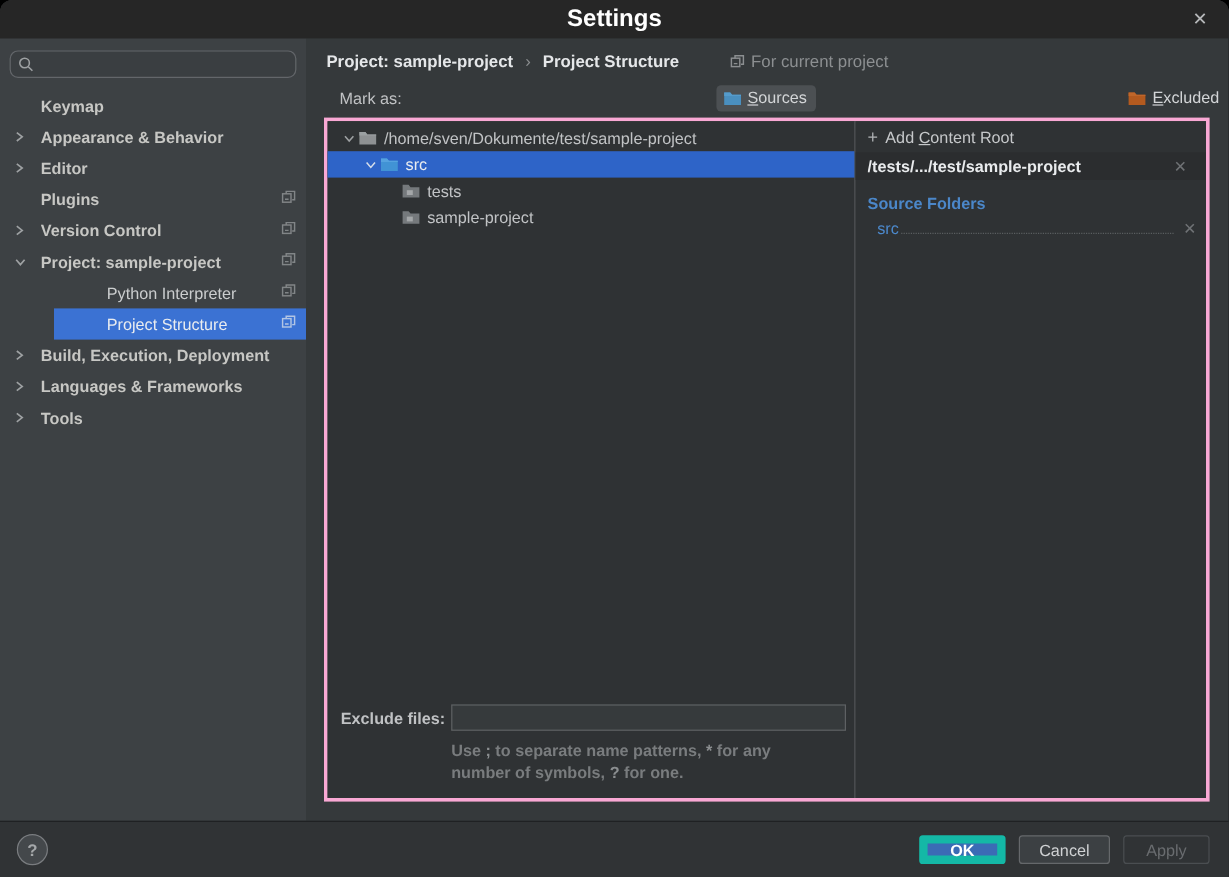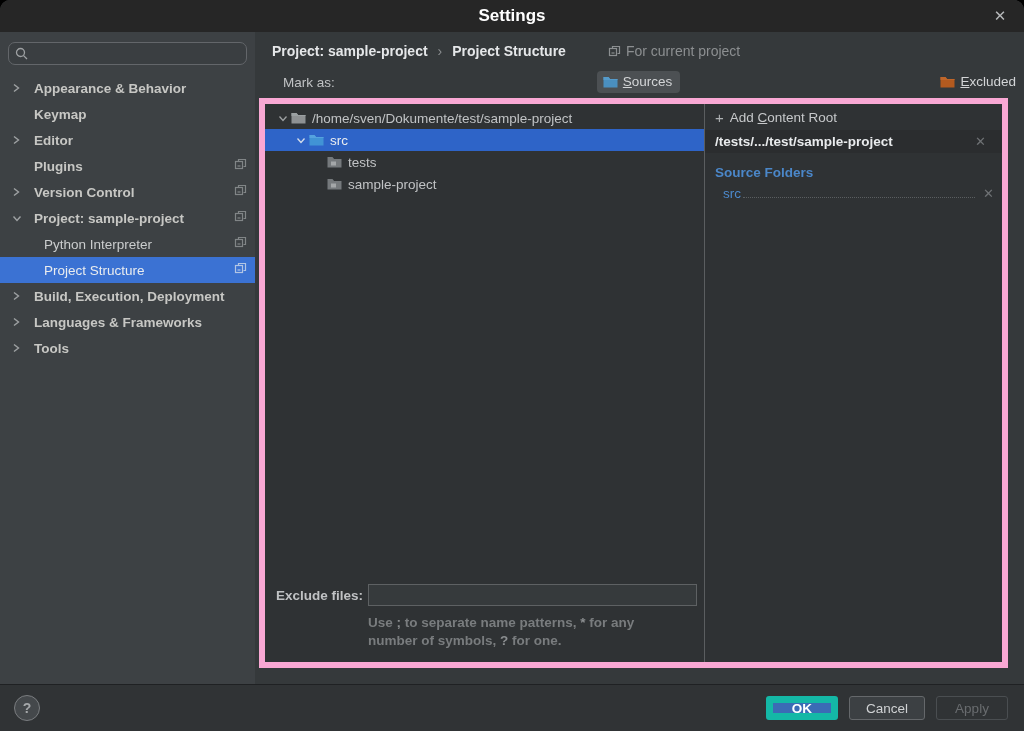--- a/index.html
+++ b/index.html
@@ -6,21 +6,21 @@
   html,body { width:1024px; height:731px; background:#000; overflow:hidden; }
   body { font-family:"Liberation Sans","DejaVu Sans",sans-serif; font-size:13.5px; color:#C6C8CA; }
 
   .window { position:absolute; inset:0; width:1024px; height:731px;
             border-radius:10px 10px 0 0; overflow:hidden; background:#35393B;
             display:flex; flex-direction:column; }
 
   
   .titlebar { height:32px; background:#262626; position:relative; flex:none;
               display:flex; align-items:center; justify-content:center; }
-  .titlebar .title { color:#FFFFFF; font-weight:bold; font-size:17px; }
+  .titlebar .title { color:#FFFFFF; font-weight:bold; font-size:20px; }
   .close-btn { position:absolute; right:10px; top:0; height:32px; width:28px;
                display:flex; align-items:center; justify-content:center;
                color:#B6B8BA; font-size:15px; font-weight:bold; cursor:default; }
 
   
   .content { flex:1; display:flex; min-height:0; }
 
   
   .sidebar { width:255px; flex:none; background:#3D4144; display:flex; flex-direction:column; }
   .searchbox { margin:10px 8px 8px 8px; height:23px; border:1px solid #63666A;
@@ -28,40 +28,40 @@
                padding:0 6px; }
   .searchbox svg { flex:none; }
   .searchbox input { flex:1; border:none; outline:none; background:transparent;
                      color:#D8DADC; font:inherit; margin-left:5px; min-width:0; }
   .nav { margin-top:2px; }
   .nav-item { height:26px; display:flex; align-items:center; padding-left:12px;
               padding-right:8px; color:#C7C7C4; cursor:default; }
   .nav-item .chev { width:22px; flex:none; display:flex; align-items:center; color:#9EA1A3; }
   .nav-item .lbl { flex:1; white-space:nowrap; overflow:hidden; }
   .nav-item.top .lbl { font-weight:bold; }
-  .nav-item.sub { padding-left:44px; color:#CBCDCE; }
+  .nav-item.sub { padding-left:44px; color:#CBCDCE;margin-left:45px; }
   .nav-item.sub .lbl { font-weight:normal; }
   .nav-item.selected { background:#3B72D3; color:#E9ECEF; }
   .badge { flex:none; margin-left:6px; opacity:.85; }
 
   
   .main { flex:1; display:flex; flex-direction:column; min-width:0; }
   .breadcrumb { height:34px; display:flex; align-items:center; padding-left:17px; padding-top:4px; }
   .breadcrumb .bc-part { color:#E5E7E9; font-weight:bold; font-size:14px; }
   .breadcrumb .bc-sep { color:#8B8E90; margin:0 10px; font-size:14px; }
   .breadcrumb .bc-note { color:#8C8F91; margin-left:42px; display:flex; align-items:center; gap:5px; font-size:14px; }
 
   .markas-row { height:32px; display:flex; align-items:center; padding-left:28px; gap:6px;justify-content:space-between; }
   .markas-label { color:#C0C2C4; margin-right:8px; }
   .mark-btn { display:flex; align-items:center; gap:5px; padding:3px 8px 4px 6px;
               border-radius:4px; color:#D3D5D7; cursor:default; }
   .mark-btn.selected { background:#4C5053; }
   .mn { text-decoration:underline; }
 
-  .panels { flex:1; display:flex; margin:0 16px 16px 4px; border:6px solid #f9a8d4; min-height:0; }
+  .panels { flex:1; display:flex; margin:0 16px 16px 15px; border:3px solid #f9a8d4; min-height:0; }
   .tree-panel { width:440px; flex:none; background:#2F3234; display:flex; flex-direction:column;
                 border-right:1px solid #5B5E60; }
   .tree-rows { padding-top:3px; }
   .tree-row { height:22px; display:flex; align-items:center; color:#C1C3C5; white-space:nowrap; }
   .tree-row .chev { width:16px; flex:none; display:flex; justify-content:center; color:#9EA1A3; }
   .tree-row .ficon { flex:none; margin-right:6px; display:flex; }
   .tree-row.selected { background:#2E64C8; color:#E9ECEF; }
   .ind0 { padding-left:10px; } .ind1 { padding-left:28px; } .ind2 { padding-left:62px; }
 
   .exclude-sec { margin-top:auto; padding-bottom:12px;font-weight:bold; }
@@ -117,31 +117,31 @@
       <div class="searchbox">
         <svg class="icon-svg" width="13" height="13" viewBox="0 0 13 13">
             <circle cx="5.5" cy="5.5" r="4" fill="none" stroke="#9EA1A3" stroke-width="1.3"></circle>
             <line x1="8.6" y1="8.6" x2="12" y2="12" stroke="#9EA1A3" stroke-width="1.3"></line>
           </svg>
         <input placeholder="" style="">
       </div>
       <div class="nav">
 
         <div class="nav-item top">
-          <span class="chev">
-              <svg width="9" height="10" viewBox="0 0 9 10">
-                <polyline points="2,1.5 6.5,5 2,8.5" fill="none" stroke="#9EA1A3" stroke-width="1.4"></polyline>
-              </svg>
-            </span>
-          <span class="lbl">Appearance &amp; Behavior</span>
-        </div>
-
-        <div class="nav-item top">
           <span class="chev"></span>
           <span class="lbl">Keymap</span>
+        </div>
+
+        <div class="nav-item top">
+          <span class="chev">
+              <svg width="9" height="10" viewBox="0 0 9 10">
+                <polyline points="2,1.5 6.5,5 2,8.5" fill="none" stroke="#9EA1A3" stroke-width="1.4"></polyline>
+              </svg>
+            </span>
+          <span class="lbl">Appearance &amp; Behavior</span>
         </div>
 
         <div class="nav-item top">
           <span class="chev">
               <svg width="9" height="10" viewBox="0 0 9 10">
                 <polyline points="2,1.5 6.5,5 2,8.5" fill="none" stroke="#9EA1A3" stroke-width="1.4"></polyline>
               </svg>
             </span>
           <span class="lbl">Editor</span>
         </div>

